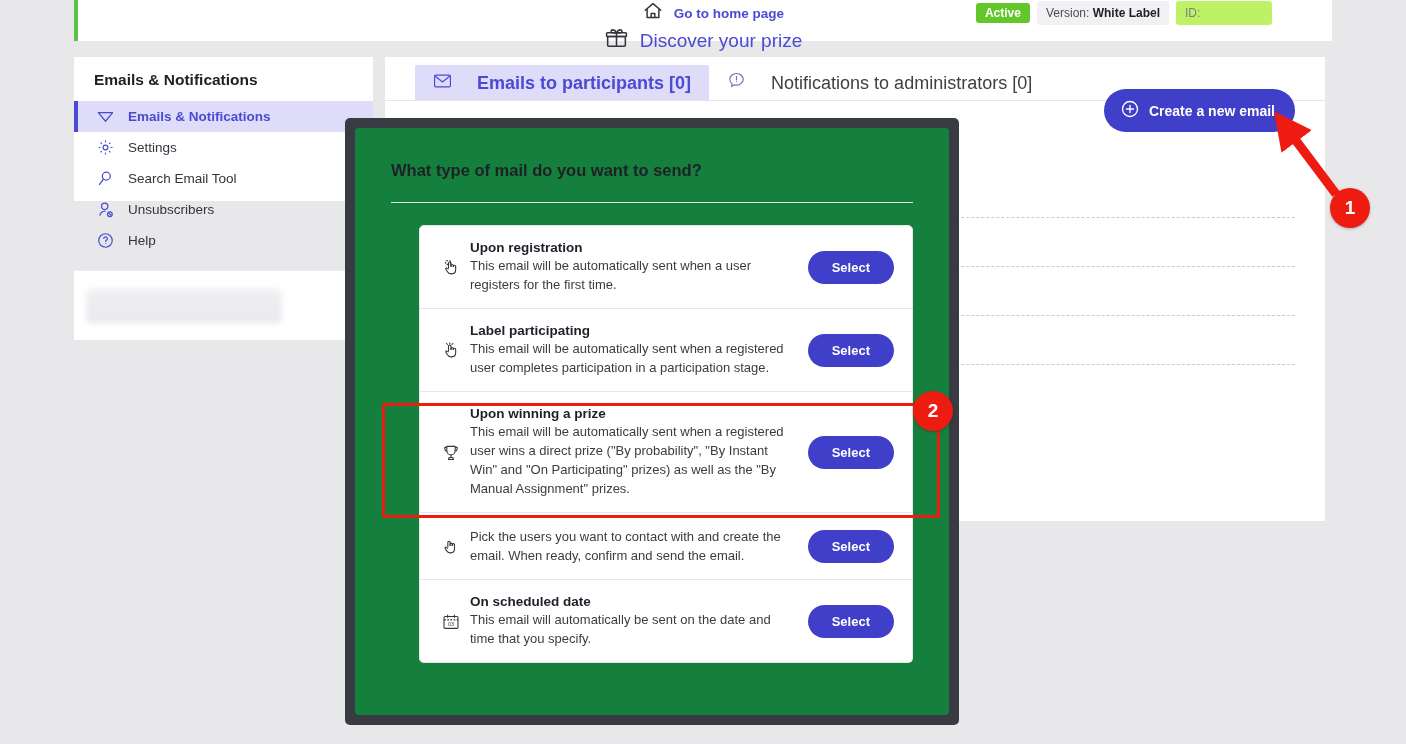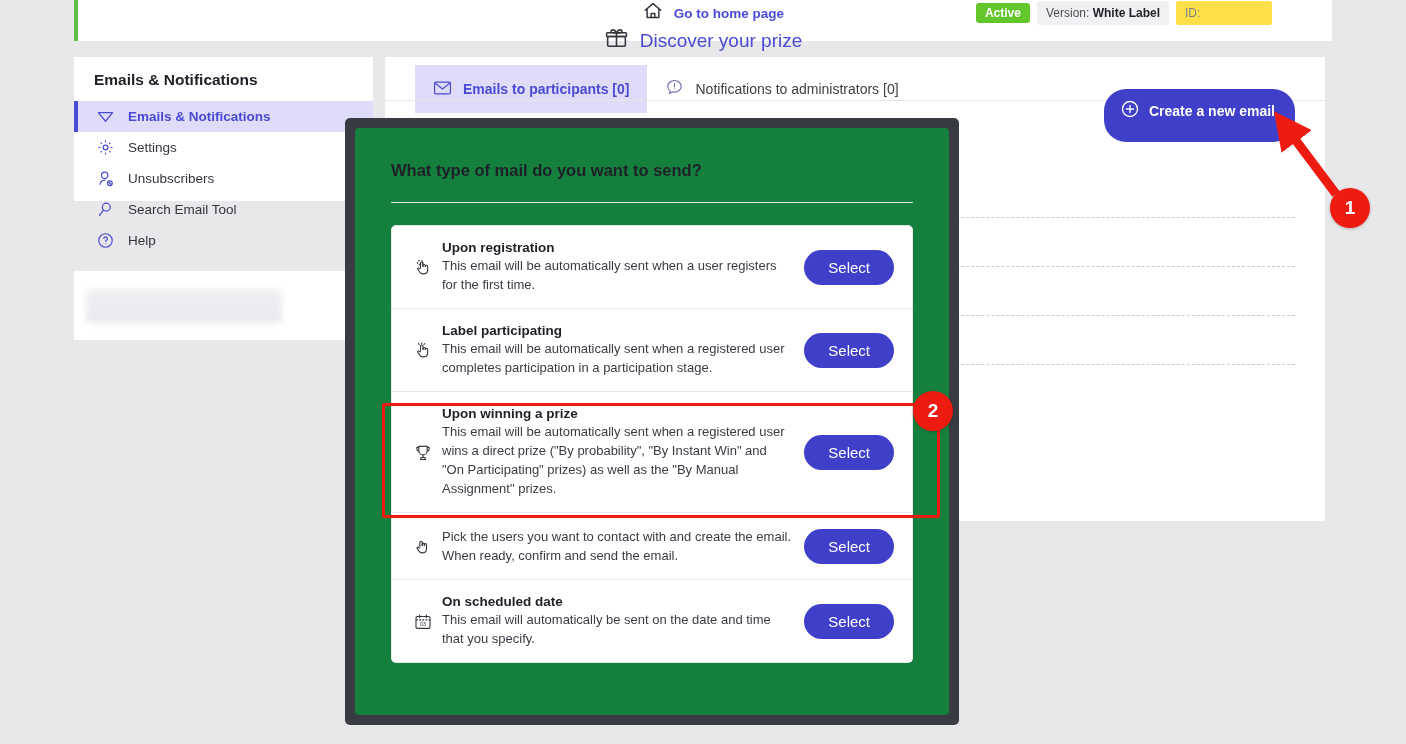--- a/index.html
+++ b/index.html
@@ -29,21 +29,21 @@
   .badge-active {
     background: #63c72b; color: #ffffff; font-size: 12px; font-weight: 700;
     padding: 3px 9px; border-radius: 3px;
   }
   .badge-version {
     background: #f1f1f3; color: #4a4d57; font-size: 12px;
     padding: 5px 9px; border-radius: 3px; margin-left: 7px;
   }
   .badge-version b { color: #1e2028; font-weight: 700; }
   .badge-id {
-    background: #fde047; color: #7c7f89; font-size: 12px;
+    background: #bef264; color: #7c7f89; font-size: 12px;
     padding: 5px 9px; border-radius: 3px; margin-left: 7px; width: 96px;
   }
 
   
   .sidebar {
     position: absolute; left: 74px; top: 57px; width: 299px; height: 144px;
     background: #ffffff;
   }
   .sidebar-title {
     font-size: 15.5px; font-weight: 700; color: #1e2028;
@@ -70,33 +70,33 @@
     border-radius: 4px; filter: blur(3px);
   }
 
   
   .main-panel {
     position: absolute; left: 385px; top: 57px; width: 940px; height: 464px;
     background: #ffffff;
   }
   .tabs { display: flex; align-items: stretch; height: 44px; padding: 8px 0 0 30px; position: relative; }
   .tab {
-    display: flex; align-items: center; gap: 11px;
-    padding: 0 18px; font-size: 14px; height: 48px;
+    display: flex; align-items: center; gap: 25px;
+    padding: 0 18px; font-size: 18px; height: 36px;
   }
   .tab.active { background: #dedcf8; color: #4a4ad4; font-weight: 700; }
   .tab.inactive { color: #404040; }
   .tabs-underline { position: absolute; left: 0; bottom: 0; width: 100%; height: 1px; background: #e6e6ea; }
 
   .create-btn {
     position: absolute; right: 30px; top: 32px;
     display: flex; align-items: center; gap: 9px;
     background: #3f3fc9; color: #ffffff;
     font-size: 14px; font-weight: 700;
-    padding: 10px 20px 20px 16px; border-radius: 22px;
+    padding: 10px 20px 10px 16px; border-radius: 22px;
     border: none; cursor: pointer;
   }
 
   .bg-body { padding: 20px 30px 0 30px; position: relative; }
   .bg-line { font-size: 14px; color: #33353d; line-height: 20px; }
   .bg-row { padding: 14px 0; }
   .bg-dashed { border-top: 1px dashed #c9c9d0; }
 
   
   .modal-frame {
@@ -111,30 +111,31 @@
     font-size: 16.5px; font-weight: 700; color: #1e2028;
     padding: 33px 36px 0 36px;
   }
   .modal-divider { margin: 22px 36px 0 36px; height: 1px; background: #e7e7eb; }
   .opt-list { padding: 22px 36px 0 36px; }
   .opt {
     display: flex; align-items: center;
     border: 1px solid #e7e7eb; border-top: none;
     padding: 14px 18px;
     background: #ffffff;
+    margin-left: 28px;
   }
   .opt.first { border-top: 1px solid #e7e7eb; border-radius: 5px 5px 0 0; }
   .opt.last { border-radius: 0 0 5px 5px; }
   .opt-icon { width: 26px; flex: 0 0 26px; display: flex; align-items: flex-start; justify-content: center; padding-top: 2px; }
   .opt-text { flex: 1; padding-left: 6px; padding-right: 12px; }
   .opt-title { font-size: 13.5px; font-weight: 700; color: #1e2028; margin-bottom: 1px; }
   .opt-desc { font-size: 13px; color: #3a3c44; line-height: 19px; }
   .select-btn {
     background: #3f3fc9; color: #ffffff; border: none;
-    font-size: 15px; font-weight: 400;
+    font-size: 13px; font-weight: 700;
     padding: 9px 24px; border-radius: 20px; cursor: pointer;
     flex: 0 0 auto;
   }
   .opt-highlight {
     position: absolute; left: 382px; top: 403px; width: 558px; height: 115px;
     border: 3px solid #ee1b11; border-radius: 2px;
     pointer-events: none;
   }
 
   
@@ -208,38 +209,38 @@
         <svg width="19" height="19" viewBox="0 0 24 24" fill="none" stroke="#4a4ad4" stroke-width="1.5">
           <circle cx="12" cy="12" r="3"></circle>
           <path d="M12 3.2v2.3M12 18.5v2.3M20.8 12h-2.3M5.5 12H3.2M18.2 5.8l-1.6 1.6M7.4 16.6l-1.6 1.6M18.2 18.2l-1.6-1.6M7.4 7.4 5.8 5.8"></path>
         </svg>
       </span>
       <span>Settings</span>
     </div>
 
     <div class="side-item">
       <span class="side-icon">
+        <svg width="19" height="19" viewBox="0 0 24 24" fill="none" stroke="#4a4ad4" stroke-width="1.6" stroke-linecap="round">
+          <circle cx="13" cy="9" r="5"></circle>
+            <path d="M9.3 12.8 4.5 19.5"></path>
+        </svg>
+      </span>
+      <span>Search Email Tool</span>
+    </div>
+
+    <div class="side-item">
+      <span class="side-icon">
         <svg width="19" height="19" viewBox="0 0 24 24" fill="none" stroke="#4a4ad4" stroke-width="1.5">
           <circle cx="11" cy="8" r="4"></circle>
           <path d="M5 20c0-3.3 2.7-6 6-6h1"></path>
           <circle cx="17.5" cy="18" r="3"></circle>
           <path d="M15.9 16.4l3.2 3.2"></path>
         </svg>
       </span>
       <span>Unsubscribers</span>
-    </div>
-
-    <div class="side-item">
-      <span class="side-icon">
-        <svg width="19" height="19" viewBox="0 0 24 24" fill="none" stroke="#4a4ad4" stroke-width="1.6" stroke-linecap="round">
-          <circle cx="13" cy="9" r="5"></circle>
-            <path d="M9.3 12.8 4.5 19.5"></path>
-        </svg>
-      </span>
-      <span>Search Email Tool</span>
     </div>
 
     <div class="side-item">
       <span class="side-icon">
         <svg width="19" height="19" viewBox="0 0 24 24" fill="none" stroke="#4a4ad4" stroke-width="1.5">
           <circle cx="12" cy="12" r="8.5"></circle>
           <path d="M9.8 9.5a2.3 2.3 0 1 1 2.6 2.4v1.4" stroke-linecap="round"></path>
           <circle cx="12.3" cy="15.8" r="0.75" fill="#4a4ad4" stroke="none"></circle>
         </svg>
       </span>

